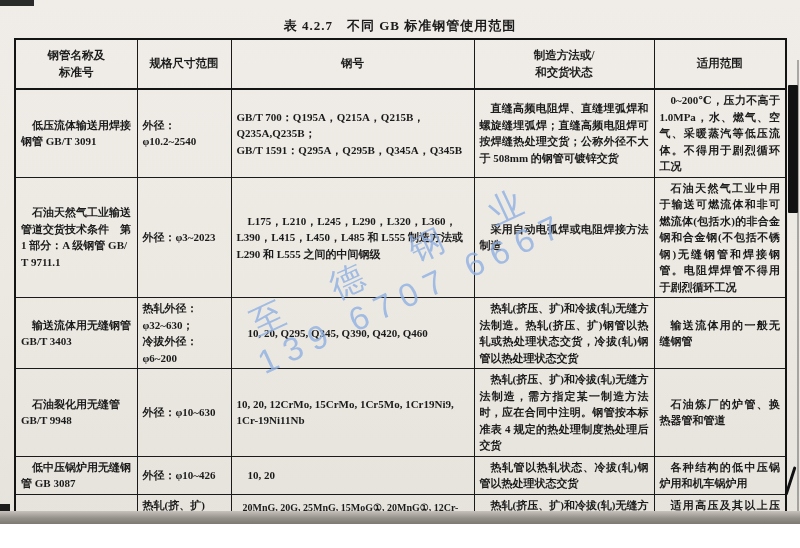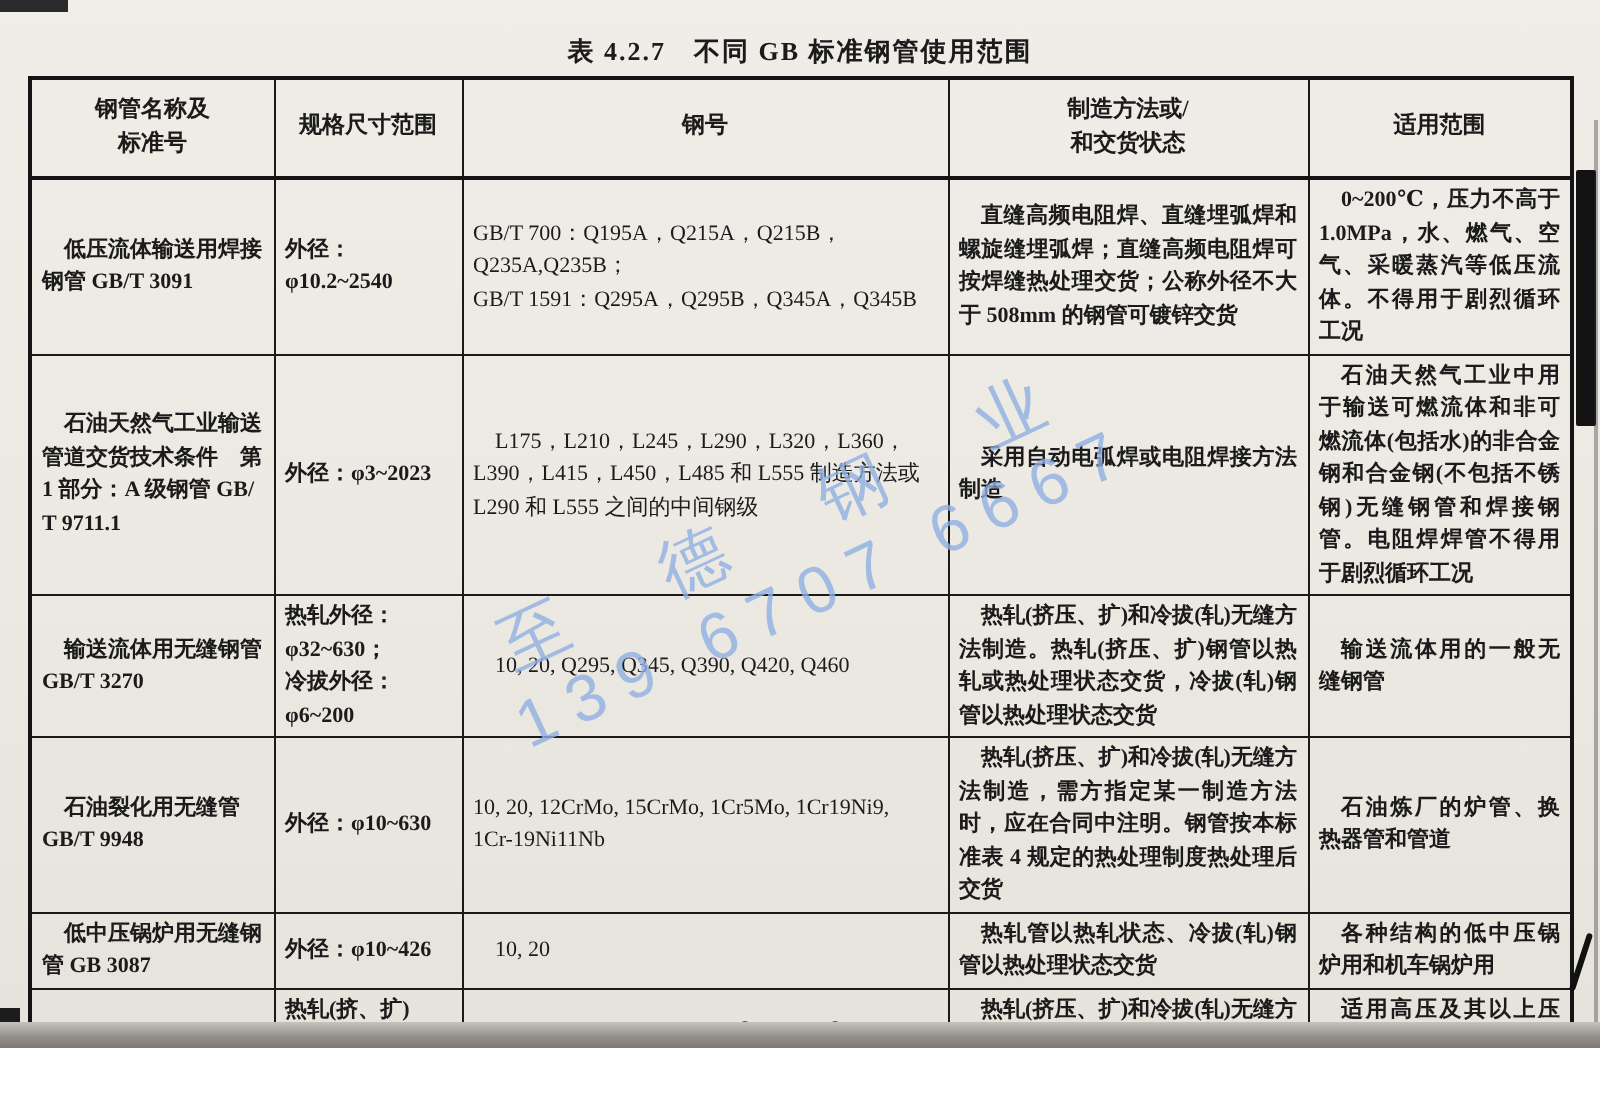--- a/index.html
+++ b/index.html
@@ -26,21 +26,21 @@
   }
   table.std{border:2px solid #141414;}
   tr.hdr th{
     height:44px;font-size:11.5px;font-weight:bold;text-align:center;
     border-bottom:2px solid #141414;
   }
   tr.r0{height:75px;} tr.r1{height:38px;} tr.r2{height:108px;}
   tr.r3{height:58px;} tr.r4{height:62px;} tr.r5{height:38px;padding-left:28px;} tr.r6{height:67px;}
   .c-name{text-align:left;text-indent:1em;font-weight:600;padding-left:7px;font-family:Liberation Serif, serif;}
   .c-spec{text-align:left;font-weight:600;}
-  .c-steel{text-align:left;font-weight:400;padding-left:10px;text-indent:1em;margin-left:20px;}
+  .c-steel{text-align:left;font-weight:700;padding-left:10px;text-indent:1em;margin-left:20px;}
   .c-steel.ni{text-indent:0;}
   .c-steel.dense{font-size:10px;line-height:1.5;padding-left:6px;text-indent:0.5em;}
   .c-method,.c-scope{text-align:justify;text-indent:1em;font-weight:600;}
   .watermark{
     position:absolute;left:185px;top:238px;width:440px;
     transform:rotate(-25deg);transform-origin:center;
     color:#8fb0e2;opacity:0.8;text-align:center;
     font-family:"Liberation Sans","DejaVu Sans",sans-serif;
     pointer-events:none;
   }
@@ -90,21 +90,21 @@
       <td class="c-scope">0~200℃，压力不高于 1.0MPa，水、燃气、空气、采暖蒸汽等低压流体。不得用于剧烈循环工况</td>
     </tr>
     <tr class="r2">
       <td class="c-name">石油天然气工业输送管道交货技术条件　第 1 部分：A 级钢管 GB/ T 9711.1</td>
       <td class="c-spec">外径：φ3~2023</td>
       <td class="c-steel">L175，L210，L245，L290，L320，L360，L390，L415，L450，L485 和 L555 制造方法或 L290 和 L555 之间的中间钢级</td>
       <td class="c-method">采用自动电弧焊或电阻焊接方法制造</td>
       <td class="c-scope">石油天然气工业中用于输送可燃流体和非可燃流体(包括水)的非合金钢和合金钢(不包括不锈钢)无缝钢管和焊接钢管。电阻焊焊管不得用于剧烈循环工况</td>
     </tr>
     <tr class="r3">
-      <td class="c-name">输送流体用无缝钢管 GB/T 3270</td>
+      <td class="c-name">输送流体用无缝钢管 GB/T 3403</td>
       <td class="c-spec">热轧外径：
 φ32~630；
 冷拔外径：φ6~200</td>
       <td class="c-steel">10, 20, Q295, Q345, Q390, Q420, Q460</td>
       <td class="c-method">热轧(挤压、扩)和冷拔(轧)无缝方法制造。热轧(挤压、扩)钢管以热轧或热处理状态交货，冷拔(轧)钢管以热处理状态交货</td>
       <td class="c-scope">输送流体用的一般无缝钢管</td>
     </tr>
     <tr class="r4">
       <td class="c-name">石油裂化用无缝管 GB/T 9948</td>
       <td class="c-spec">外径：φ10~630</td>

